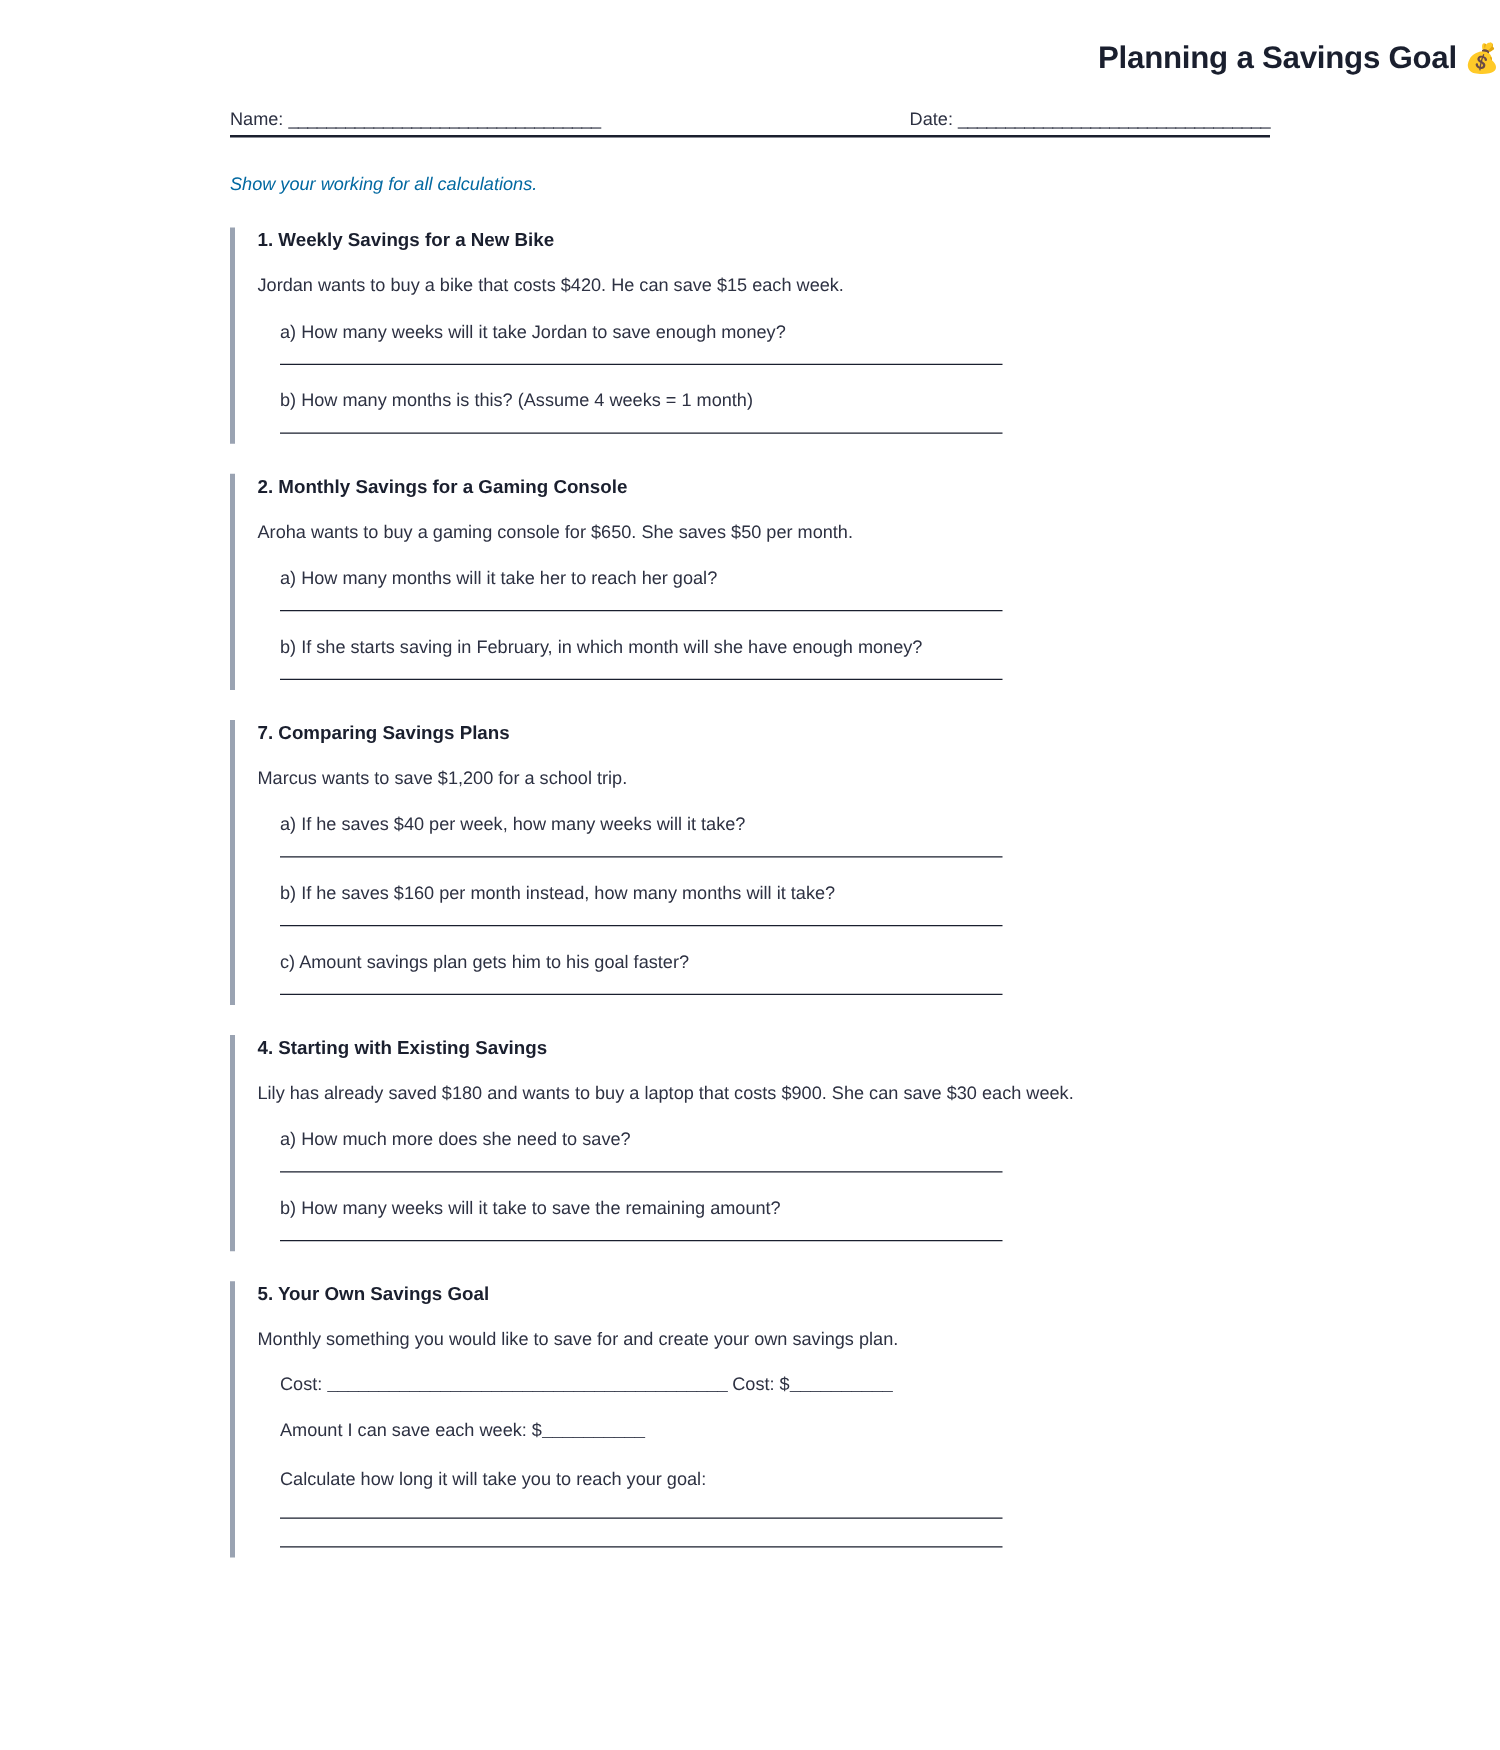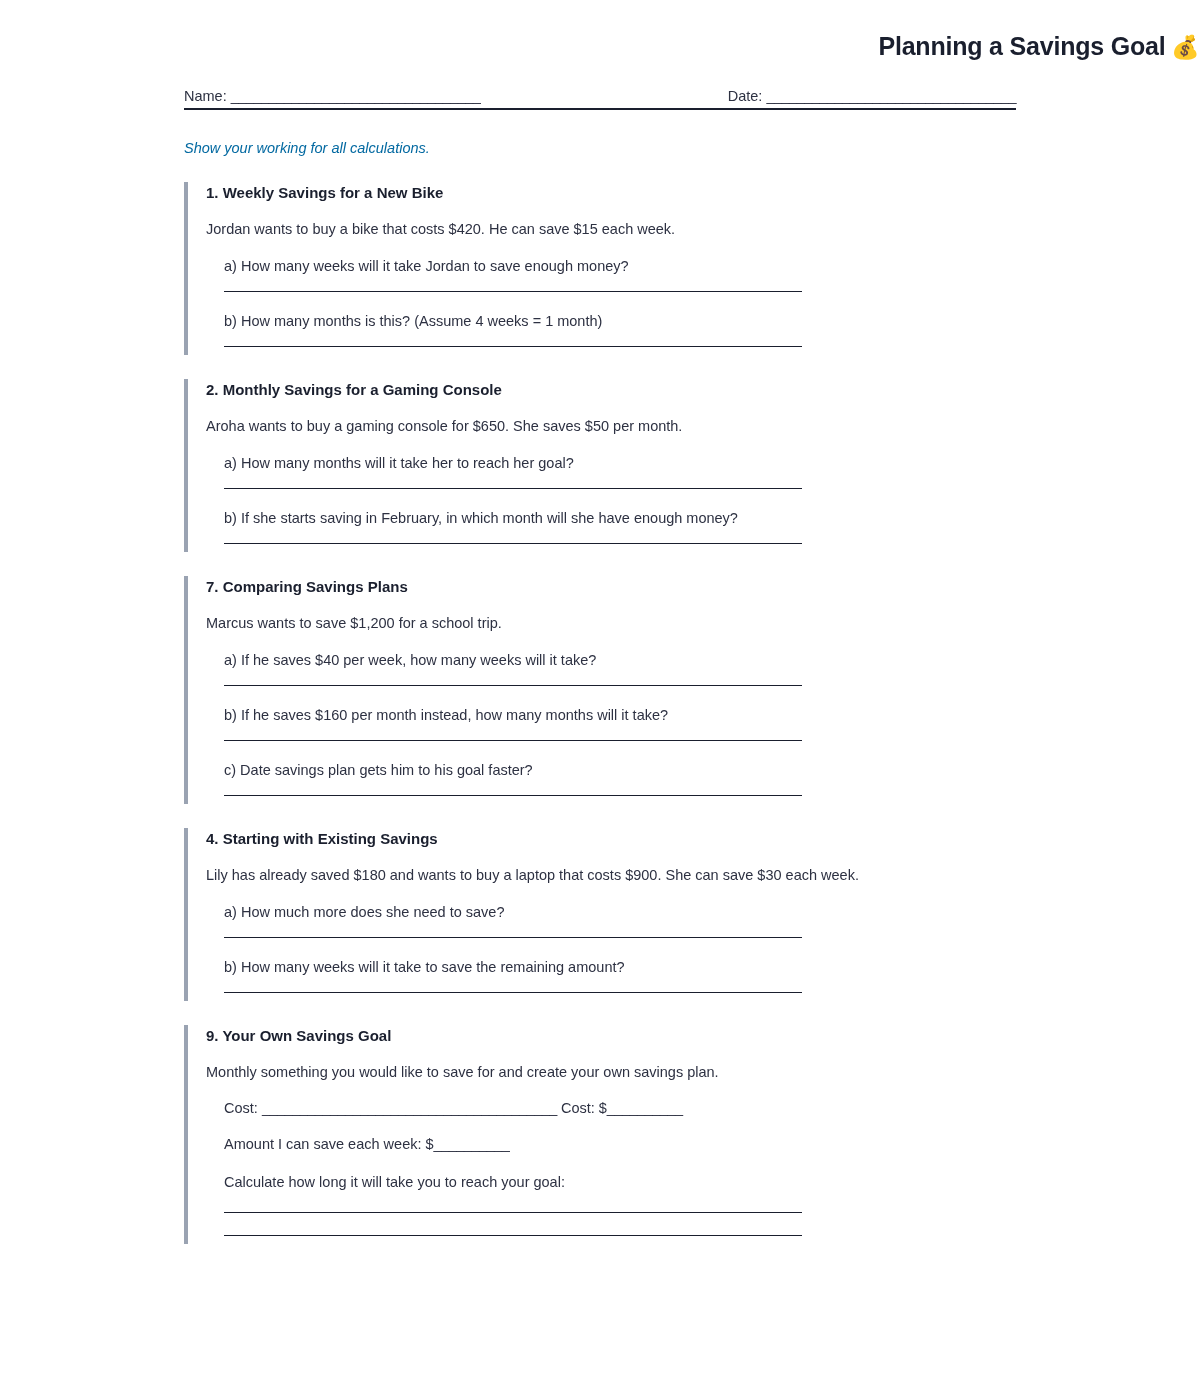--- a/index.html
+++ b/index.html
@@ -109,20 +109,21 @@
   
   .fillrow {
     margin-left: 18px;
     margin-top: 20px;
     font-size: 14.5px;
     color: #2d3142;
     white-space: nowrap;
   }
   .fillrow .blank {
     letter-spacing: -0.5px;
+    font-family: Liberation Mono, monospace;
   }
   .calc-label {
     margin-left: 18px;
     margin-top: 22px;
     font-size: 14.5px;
     color: #2d3142;
   }
   .q5line-1 { margin-top: 22px; }
   .q5line-2 { margin-top: 22px; }
 </style>
@@ -170,35 +171,35 @@
       <div class="answer-line"></div>
     </div>
 
     <div class="qblock">
       <div class="qtitle">7. Comparing Savings Plans</div>
       <div class="qcontext">Marcus wants to save $1,200 for a school trip.</div>
       <div class="subq">a) If he saves $40 per week, how many weeks will it take?</div>
       <div class="answer-line"></div>
       <div class="subq">b) If he saves $160 per month instead, how many months will it take?</div>
       <div class="answer-line"></div>
-      <div class="subq">c) Date savings plan gets him to his goal faster?</div>
+      <div class="subq">c) Amount savings plan gets him to his goal faster?</div>
       <div class="answer-line"></div>
     </div>
 
     <div class="qblock">
       <div class="qtitle">4. Starting with Existing Savings</div>
       <div class="qcontext">Lily has already saved $180 and wants to buy a laptop that costs $900. She can save $30 each week.</div>
       <div class="subq">a) How much more does she need to save?</div>
       <div class="answer-line"></div>
       <div class="subq">b) How many weeks will it take to save the remaining amount?</div>
       <div class="answer-line"></div>
     </div>
 
     <div class="qblock">
-      <div class="qtitle">9. Your Own Savings Goal</div>
+      <div class="qtitle">5. Your Own Savings Goal</div>
       <div class="qcontext">Monthly something you would like to save for and create your own savings plan.</div>
 
       <div class="fillrow">
         <span>Cost:</span>
         <span class="blank">_______________________________________</span>
         <span>Cost: $</span><span class="blank">__________</span>
       </div>
 
       <div class="fillrow">
         <span>Amount I can save each week: $</span><span class="blank">__________</span>

